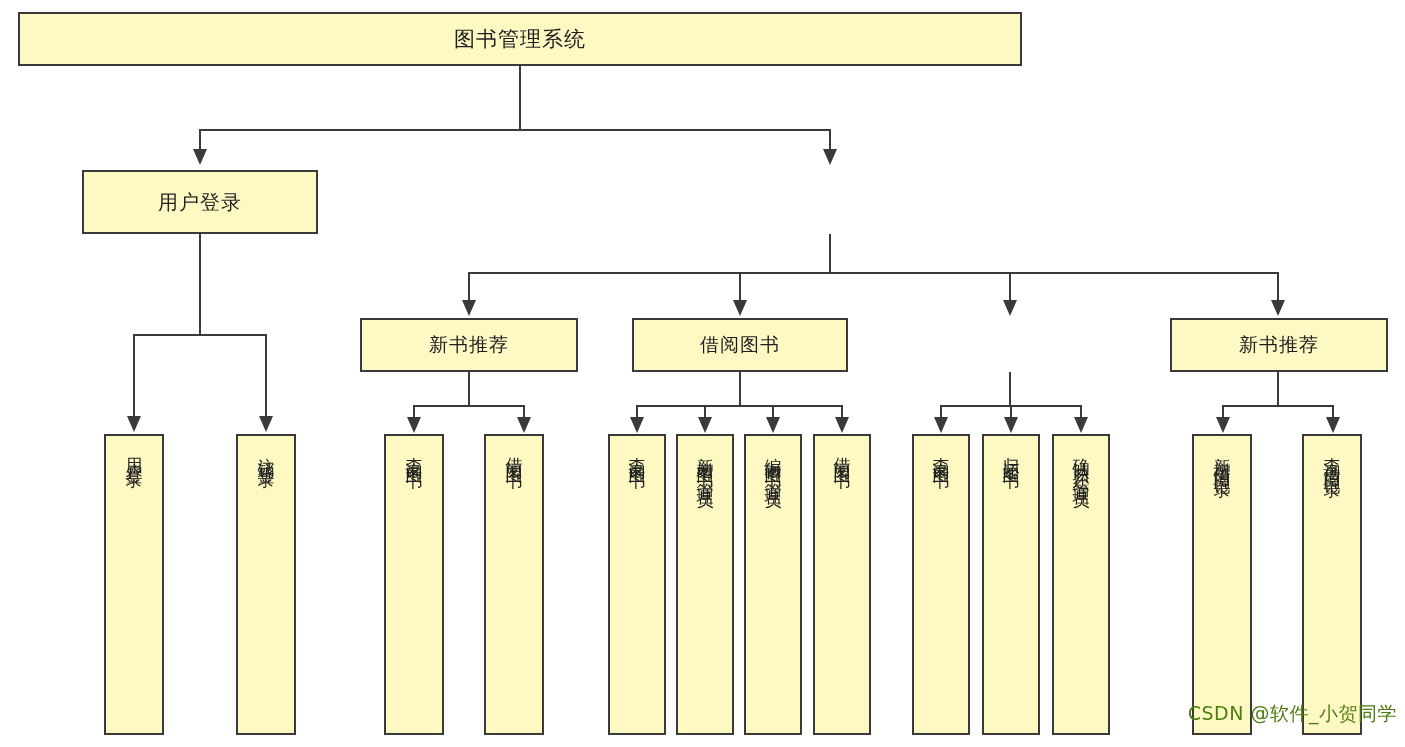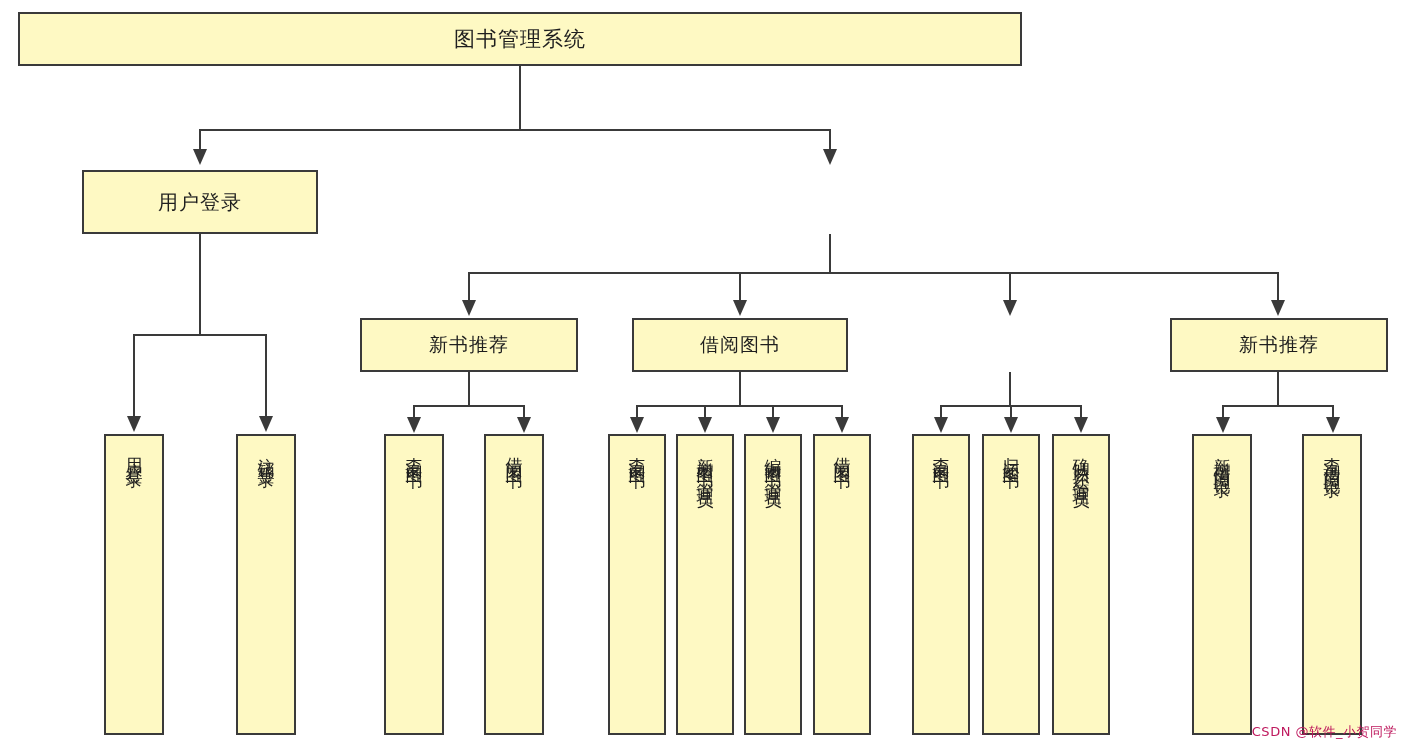--- a/index.html
+++ b/index.html
@@ -64,23 +64,23 @@
     position:absolute;
     width:0;height:0;
     border-left:7px solid transparent;
     border-right:7px solid transparent;
     border-top:16px solid #3a3a3a;
   }
   
   #watermark{
     position:absolute;
     right:8px;
-    bottom:6px;
-    font-size:13px;
-    color:#be185d;
+    bottom:20px;
+    font-size:19px;
+    color:#4d7c0f;
     letter-spacing:0.5px;
     white-space:nowrap;
     pointer-events:none;
   }
 </style>
 </head>
 <body>
 
 <div id="canvas">
 

